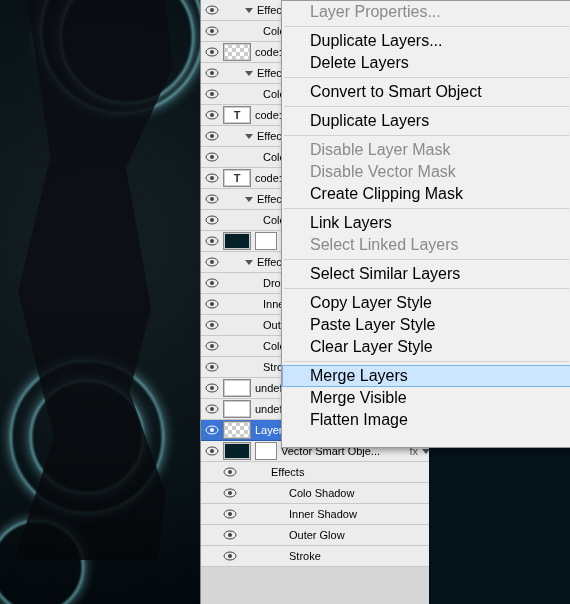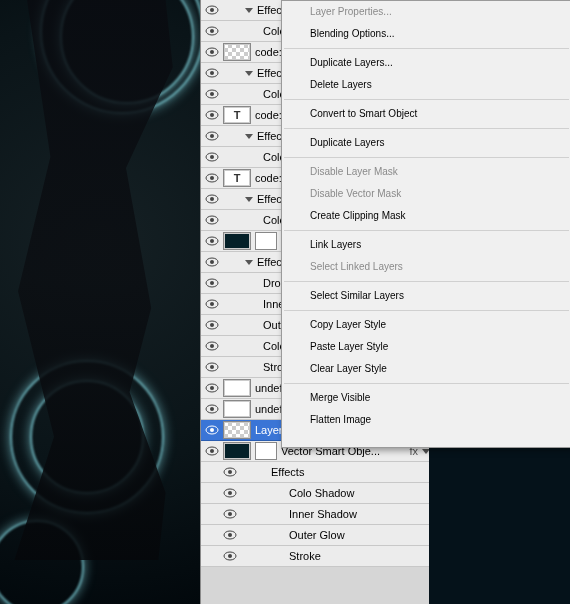--- a/index.html
+++ b/index.html
@@ -14,21 +14,21 @@
   .eye{width:14px;height:14px;display:inline-flex;align-items:center;justify-content:center}
   .eye svg{width:14px;height:10px}
   .thumb{width:26px;height:16px;background:#fff;border:1px solid #888;display:inline-block;box-shadow:inset 0 0 0 1px #ccc}
   .thumb.checker{background:repeating-conic-gradient(#ccc 0 25%,#fff 0 50%) 0 0/8px 8px}
   .thumb.txt{background:#fff;display:flex;align-items:center;justify-content:center;font-weight:bold;font-size:11px;color:#333}
   .thumb.dark{background:#042028}
   .mask{width:20px;height:16px;background:#fff;border:1px solid #888;display:inline-block}
   .tri{width:0;height:0;border-left:4px solid transparent;border-right:4px solid transparent;border-top:5px solid #555;display:inline-block}
   .panel-dark{position:absolute;left:429px;top:440px;width:141px;height:164px;background:#05121a}
   .ctx{position:absolute;left:281px;top:0;width:289px;height:446px;background:#f0f0f0;border:1px solid #9a9a9a;box-shadow:2px 3px 6px rgba(0,0,0,.35);z-index:5}
-  .mi{height:22px;line-height:22px;padding:0 28px;white-space:nowrap;font-size:10px;cursor:default}
+  .mi{height:22px;line-height:22px;padding:0 28px;white-space:nowrap;font-size:16px;cursor:default}
   .mi.dis{color:#8a8a8a}
   .mi.hover{background:#cde6ff;border:1px solid #7bb3e8;height:20px;line-height:20px;padding:0 27px}
   .sep{height:0;border-top:1px solid #d0d0d0;margin:3px 2px}
   .fxstar{width:14px;text-align:right;font-weight:normal;color:#555}
 </style>
 </head>
 <body>
 
 <div class="canvas">
   <div class="ring" style="width:130px;height:130px;left:60px;top:-30px"></div>
@@ -335,21 +335,20 @@
         <span style="width:44px"></span>
         <span>Stroke</span>
       </div>
     </div>
 </div>
 
 <div class="panel-dark"></div>
 
 <div class="ctx" id="ctx">
     <div class="mi dis">Layer Properties...</div>
-    <div class="mi">Blending Options...</div>
     <div class="sep"></div>
     <div class="mi">Duplicate Layers...</div>
     <div class="mi">Delete Layers</div>
     <div class="sep"></div>
     <div class="mi">Convert to Smart Object</div>
     <div class="sep"></div>
     <div class="mi">Duplicate Layers</div>
     <div class="sep"></div>
     <div class="mi dis">Disable Layer Mask</div>
     <div class="mi dis">Disable Vector Mask</div>
@@ -357,15 +356,16 @@
     <div class="sep"></div>
     <div class="mi">Link Layers</div>
     <div class="mi dis">Select Linked Layers</div>
     <div class="sep"></div>
     <div class="mi">Select Similar Layers</div>
     <div class="sep"></div>
     <div class="mi">Copy Layer Style</div>
     <div class="mi">Paste Layer Style</div>
     <div class="mi">Clear Layer Style</div>
     <div class="sep"></div>
+    <div class="mi hover">Merge Layers</div>
     <div class="mi">Merge Visible</div>
     <div class="mi">Flatten Image</div>
   </div>
 
 </body></html>

